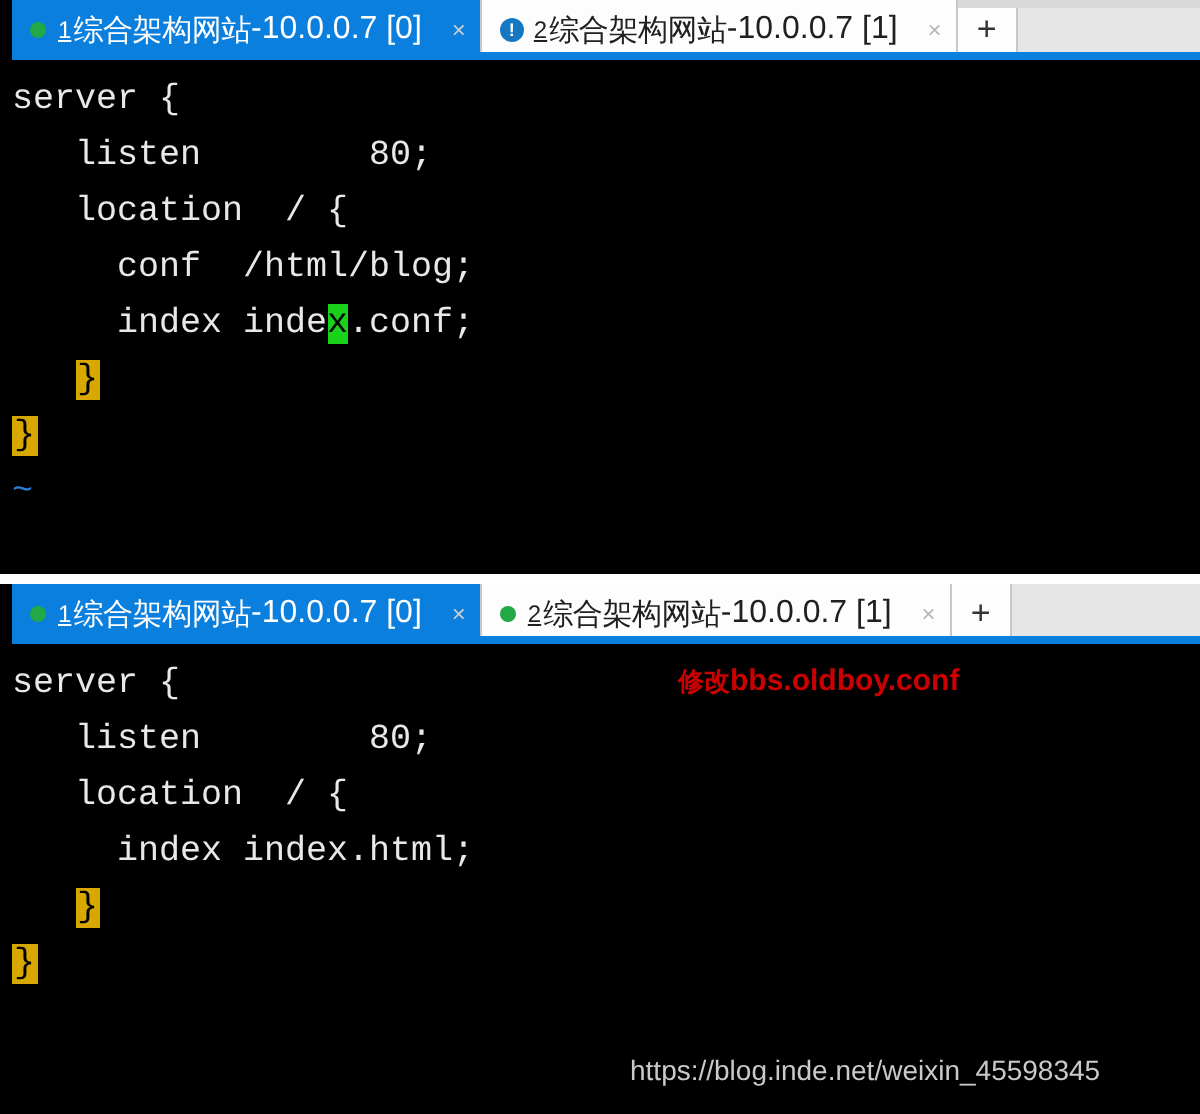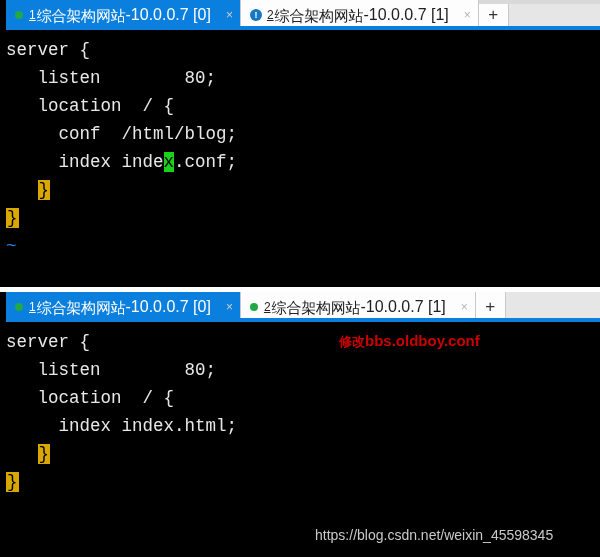--- a/index.html
+++ b/index.html
@@ -267,15 +267,15 @@
       <div class="line">   listen        80;</div>
       <div class="line">   location  / {</div>
       <div class="line">     index index.html;</div>
       <div class="line"><span>   </span><span class="brace-hl">}</span></div>
       <div class="line"><span class="brace-hl">}</span></div>
     </div>
 
     <div class="annot-red annot-bot" style="left:303px; top:41px;margin-left:36px;"><span class="cn">修改</span><span class="en">bbs.oldboy.conf</span></div>
   </div>
 
-  <div class="watermark">https://blog.csdn.net/weixin_45598345</div>
+  <div class="watermark">https://blog.inde.net/weixin_45598345</div>
 
 </div>
 
 </body></html>

